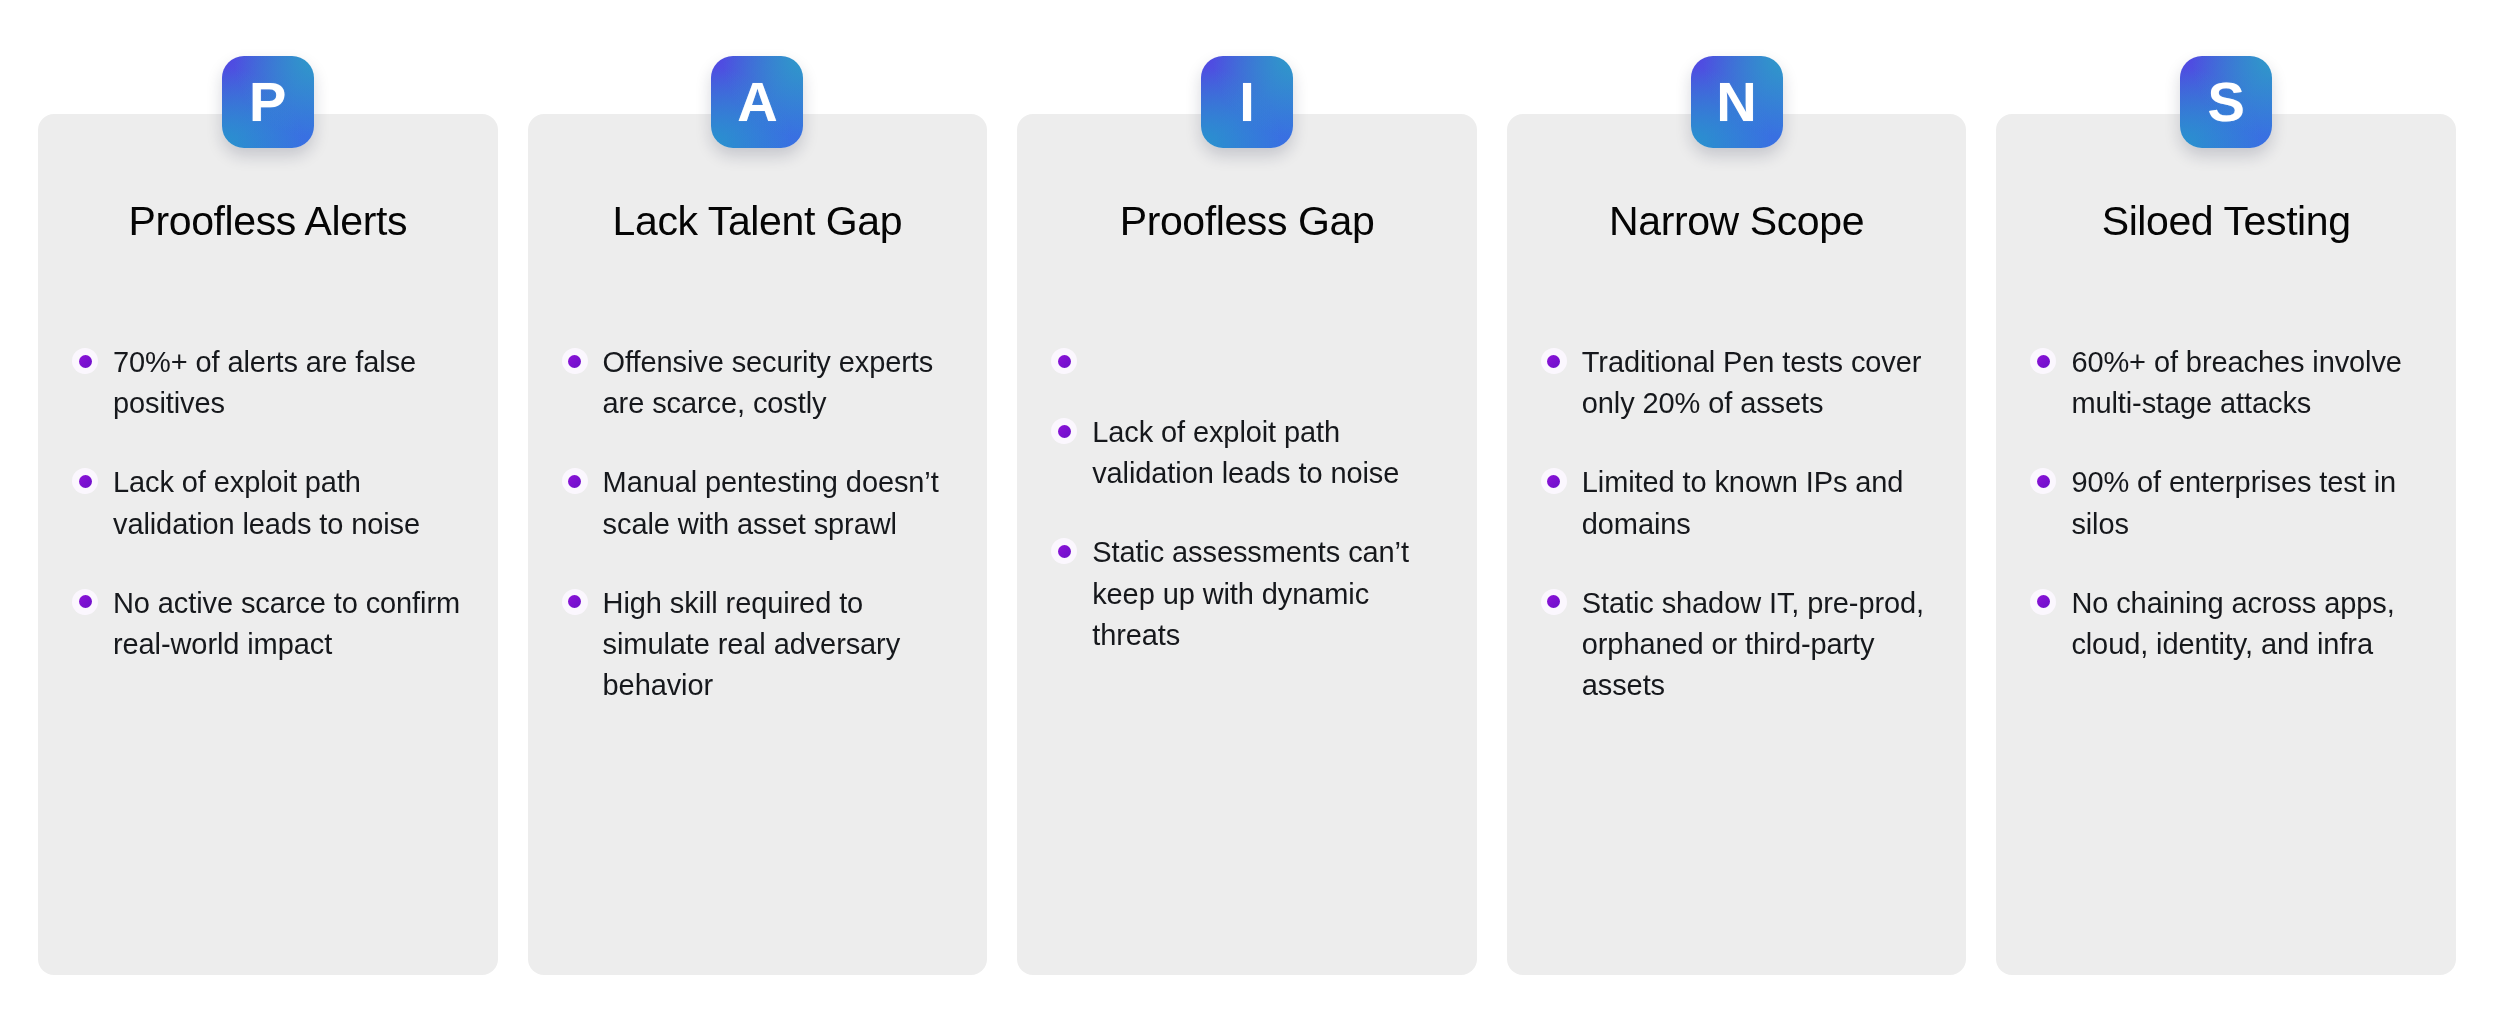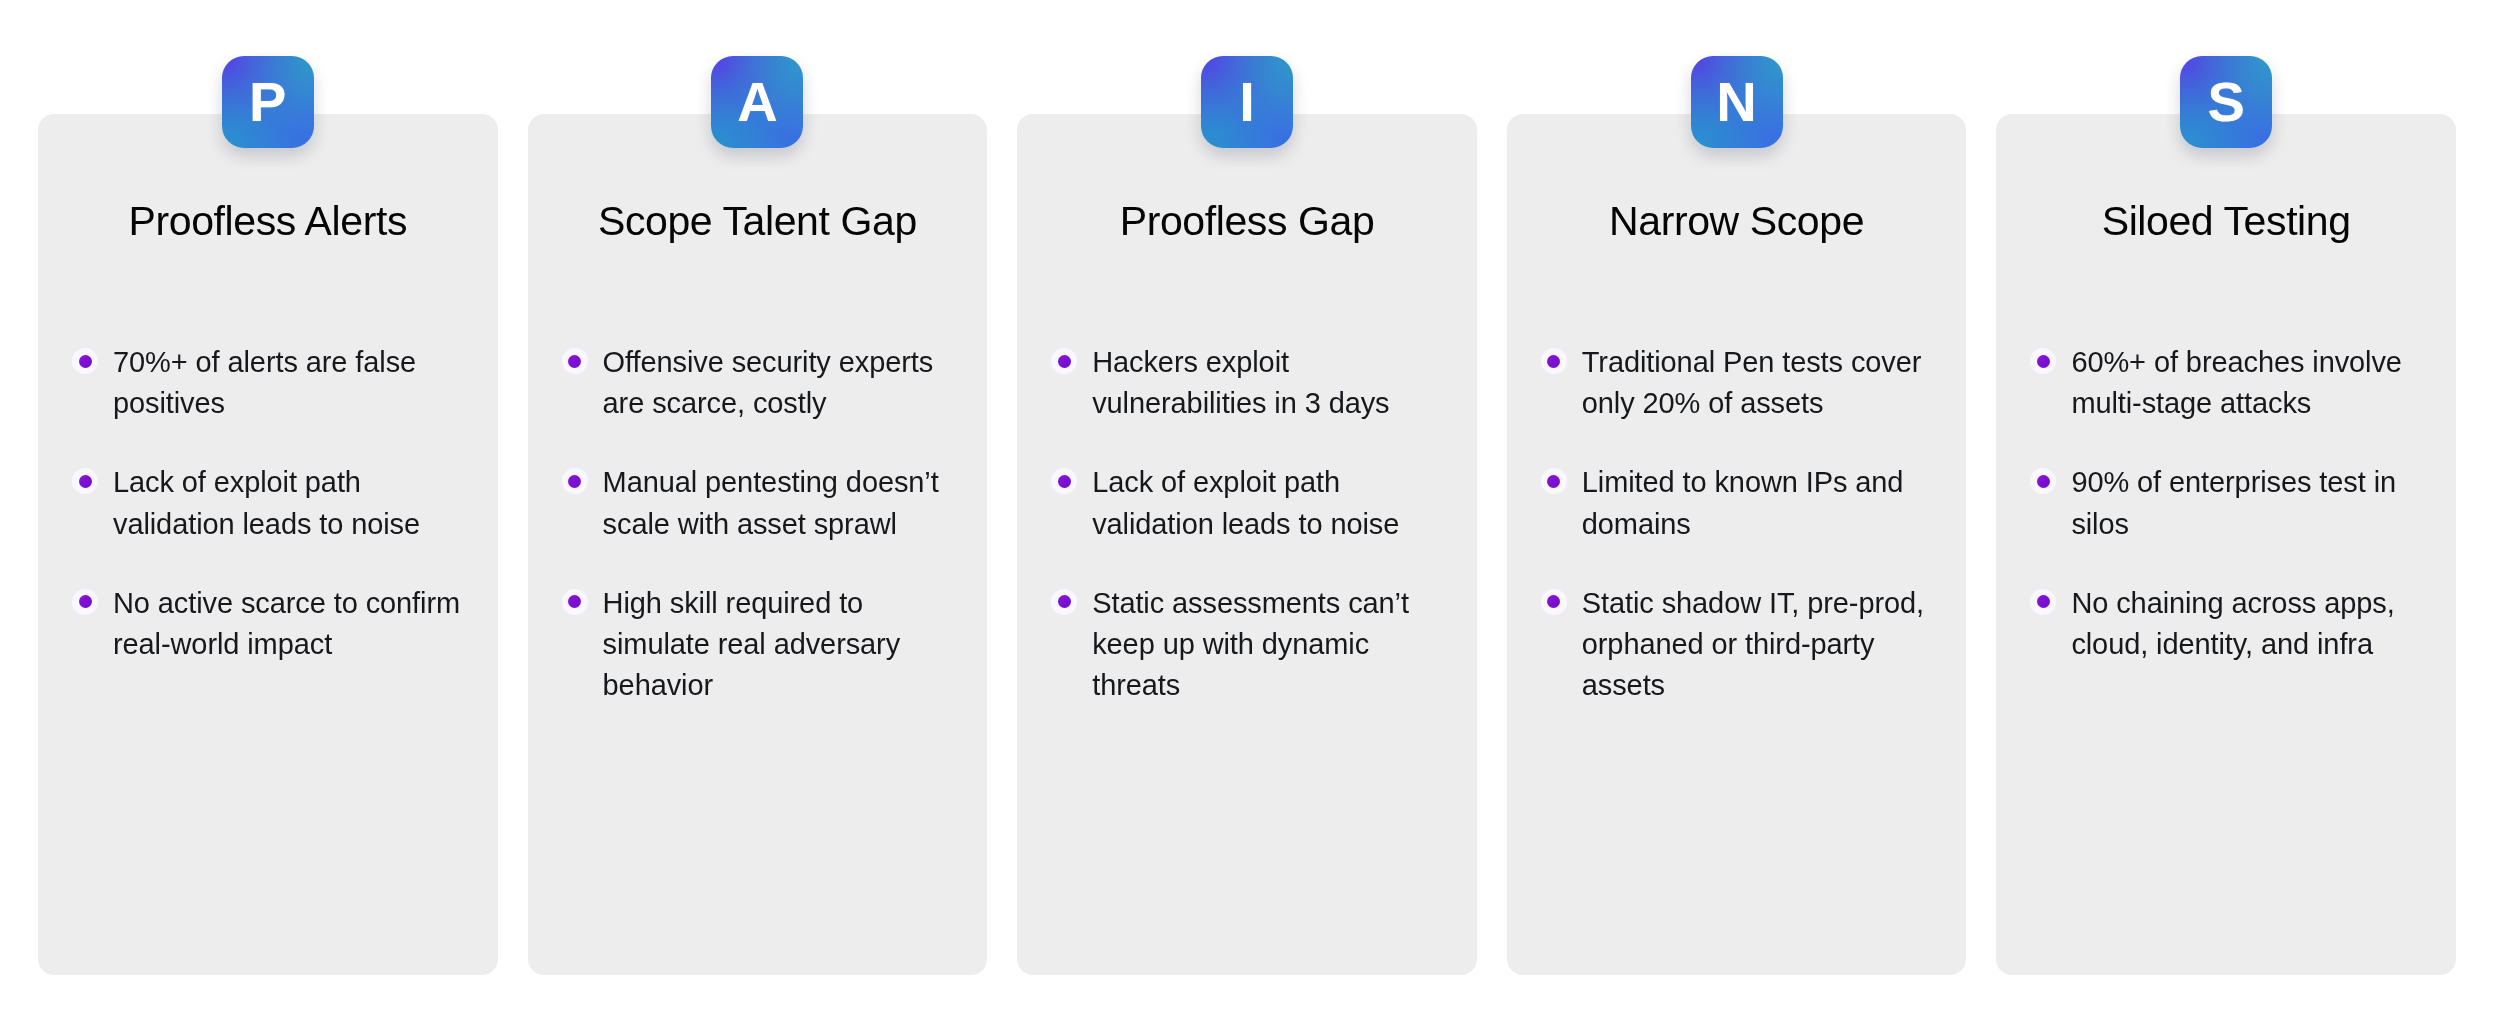--- a/index.html
+++ b/index.html
@@ -156,21 +156,21 @@
           <span class="bullet-dot"></span>
           <span class="bullet-text">No active scarce to confirm real-world impact</span>
         </li>
       </ul>
     </div>
 
     <div class="pain-card">
       <div class="badge">
         <span class="badge-letter">A</span>
       </div>
-      <h2 class="card-title">Scope Talent Gap</h2>
+      <h2 class="card-title">Lack Talent Gap</h2>
       <ul class="bullet-list">
         <li class="bullet-item">
           <span class="bullet-dot"></span>
           <span class="bullet-text">Offensive security experts are scarce, costly</span>
         </li>
         <li class="bullet-item">
           <span class="bullet-dot"></span>
           <span class="bullet-text">Manual pentesting doesn’t scale with asset sprawl</span>
         </li>
         <li class="bullet-item">
@@ -181,21 +181,20 @@
     </div>
 
     <div class="pain-card">
       <div class="badge">
         <span class="badge-letter">I</span>
       </div>
       <h2 class="card-title">Proofless Gap</h2>
       <ul class="bullet-list">
         <li class="bullet-item">
           <span class="bullet-dot"></span>
-          <span class="bullet-text">Hackers exploit vulnerabilities in 3 days</span>
         </li>
         <li class="bullet-item">
           <span class="bullet-dot"></span>
           <span class="bullet-text">Lack of exploit path validation leads to noise</span>
         </li>
         <li class="bullet-item">
           <span class="bullet-dot"></span>
           <span class="bullet-text">Static assessments can’t keep up with dynamic threats</span>
         </li>
       </ul>

